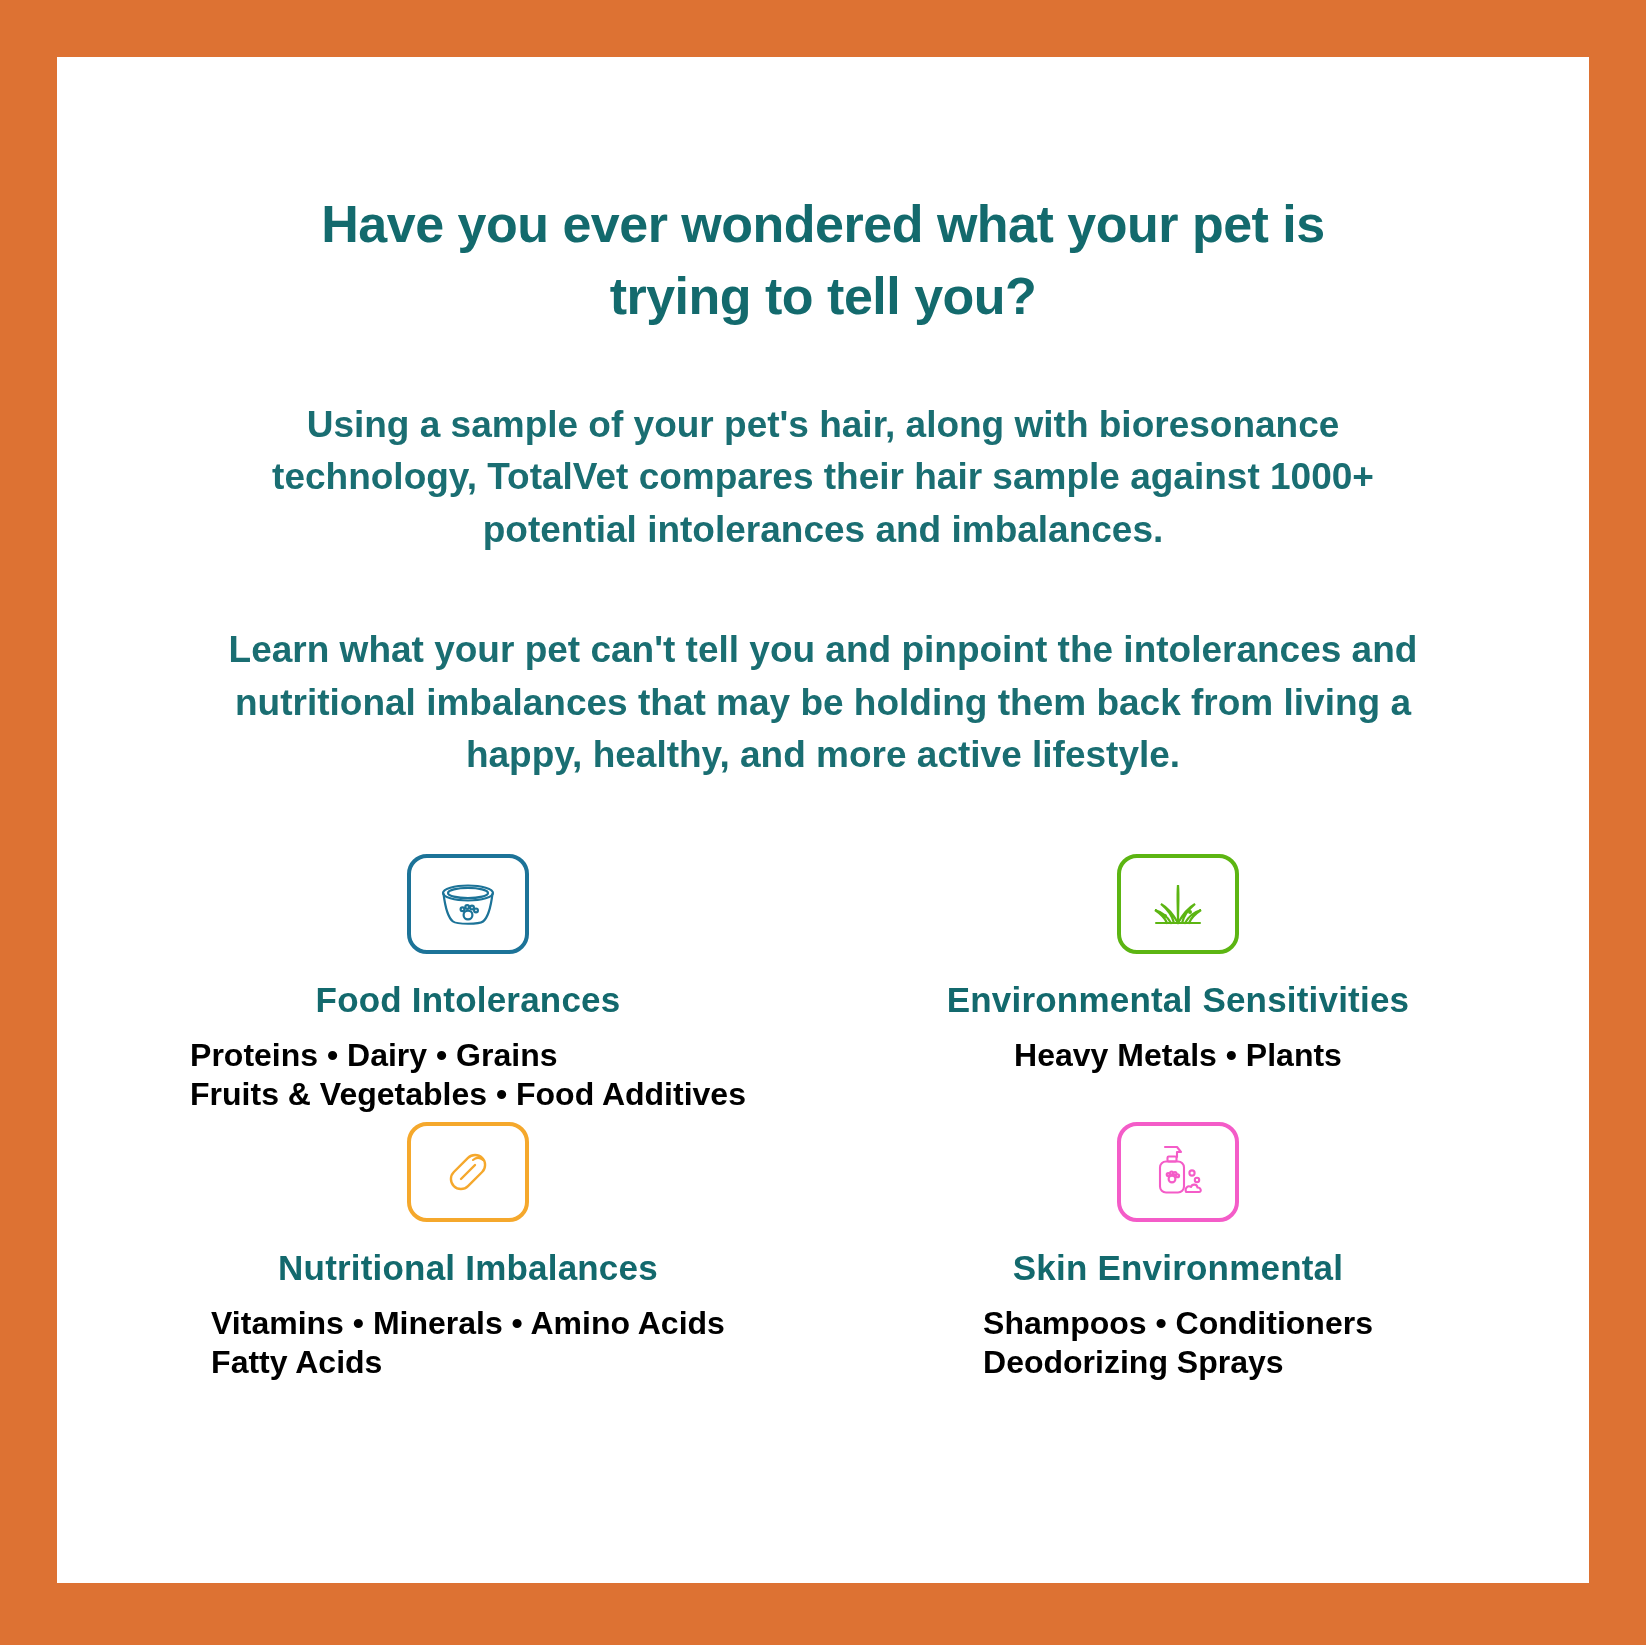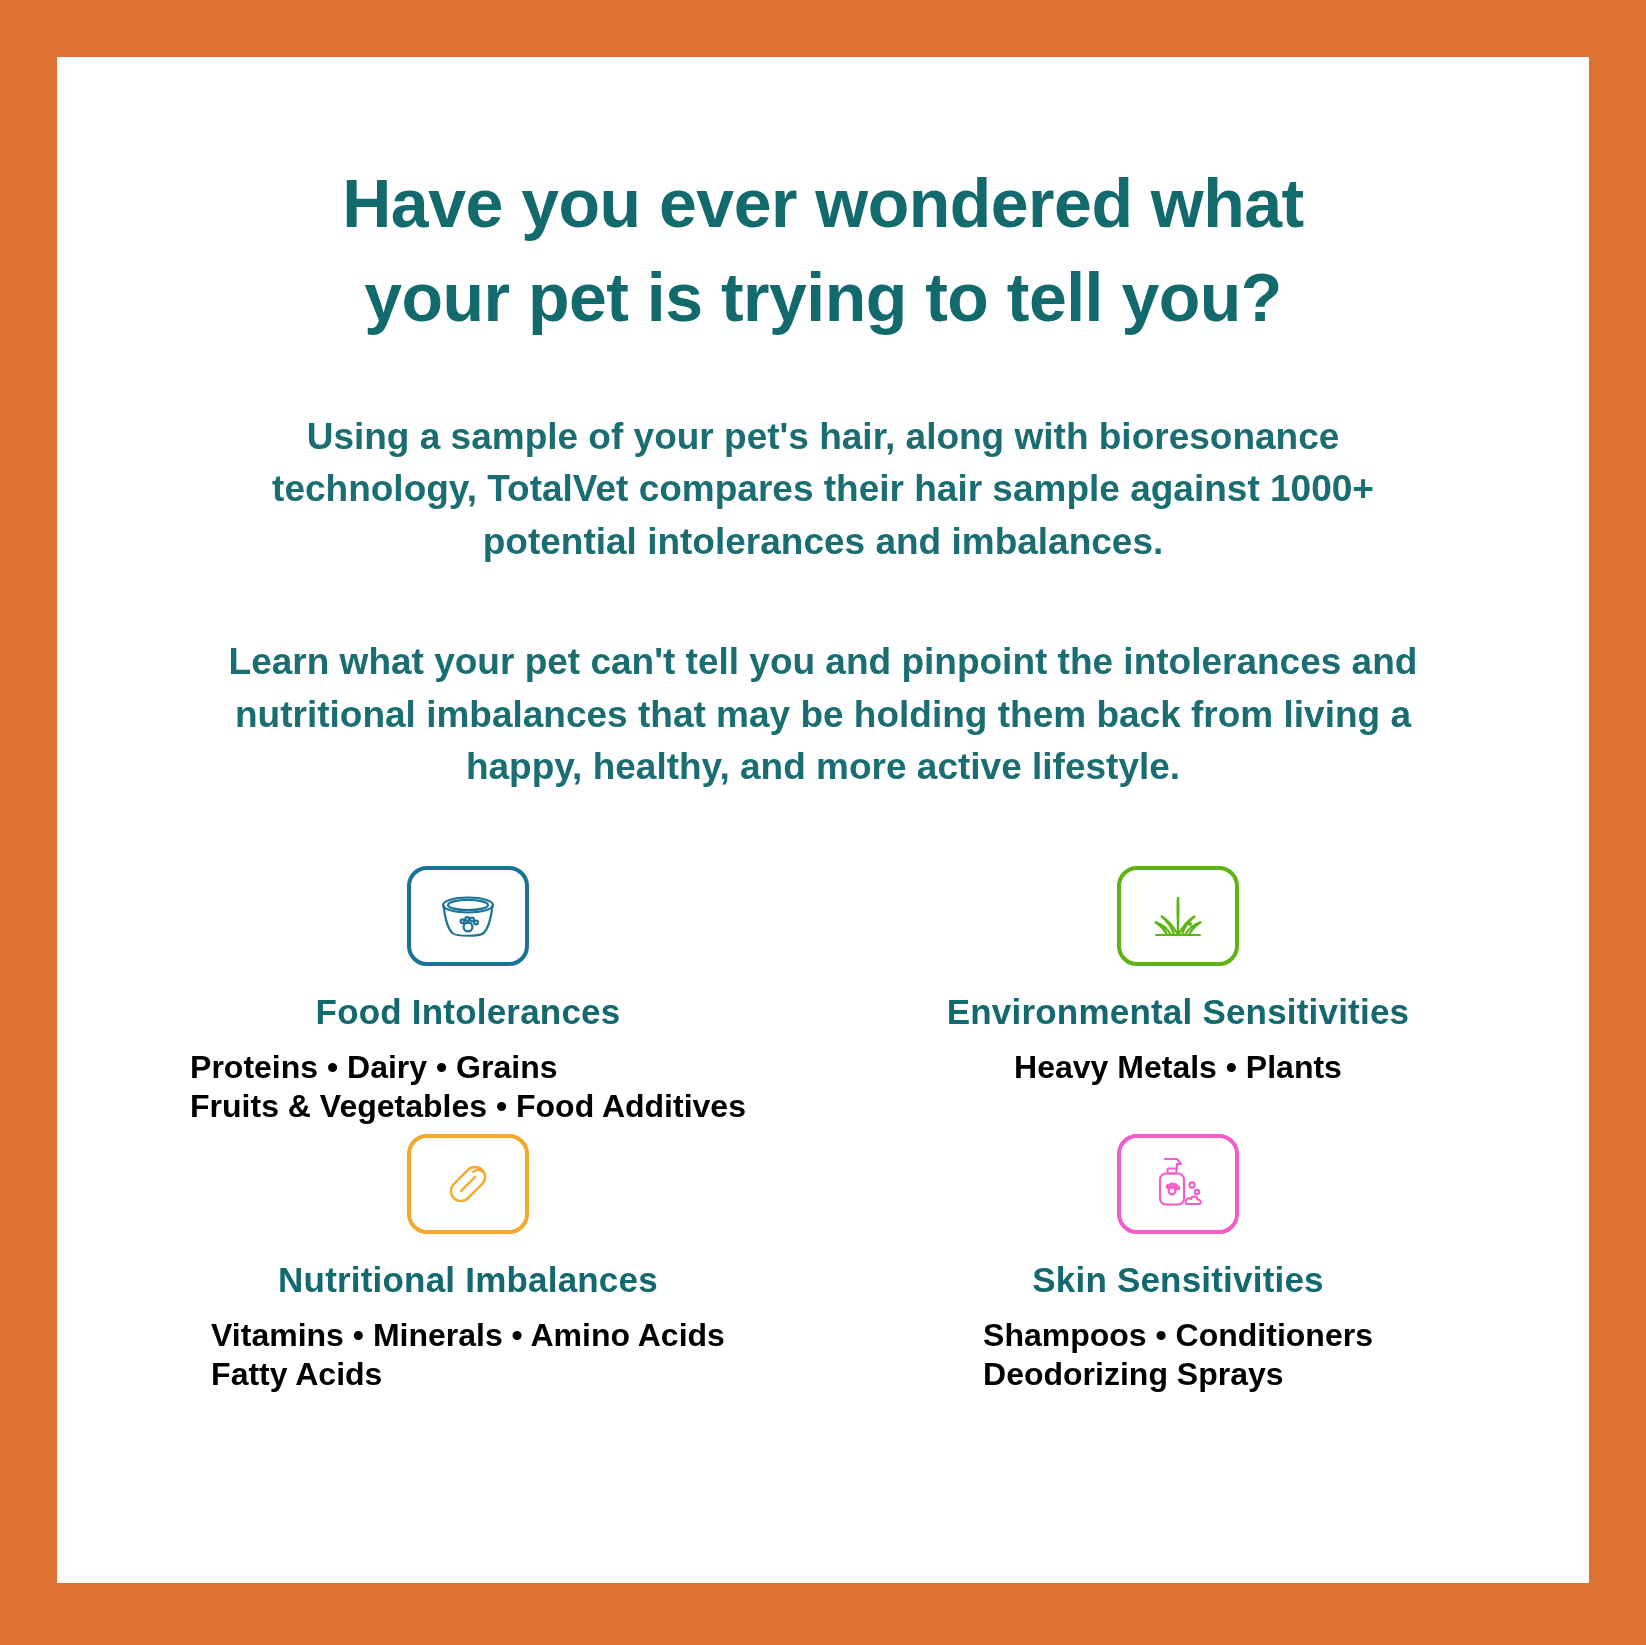--- a/index.html
+++ b/index.html
@@ -30,26 +30,27 @@
     background: #ffffff;
     padding: 100px 60px 40px 60px;
     display: flex;
     flex-direction: column;
     align-items: center;
   }
 
   
   #headline {
     color: #136a6d;
-    font-size: 68px;
+    font-size: 52px;
     line-height: 1.38;
     font-weight: 700;
     text-align: center;
     letter-spacing: -0.5px;
     max-width: 1120px;
+    margin-top: 32px;
   }
 
   
   .para {
     color: #1a6e72;
     font-size: 37px;
     line-height: 1.42;
     text-align: center;
     font-weight: 700;
   }
@@ -195,21 +196,21 @@
               <circle cx="21.2" cy="33.6" r="1.5"></circle>
               <circle cx="24.6" cy="32" r="1.5"></circle>
               <circle cx="28" cy="32.6" r="1.5"></circle>
               <circle cx="30.6" cy="34.8" r="1.5"></circle>
               <circle cx="45" cy="32" r="2.6"></circle>
               <circle cx="50" cy="39" r="2.2"></circle>
               <path d="M39 51 C37.5 47 41 44 44 46 C45 42.5 50 43 50.5 46.5 C54 46.5 55 51 52 51 Z"></path>
             </svg>
           </span>
         </div>
-        <div class="cat-title">Skin Sensitivities</div>
+        <div class="cat-title">Skin Environmental</div>
         <div class="cat-items">
           <span class="line">Shampoos • Conditioners</span>
           <span class="line">Deodorizing Sprays</span>
         </div>
       </div>
 
     </div>
   </div>
 </div>
 

